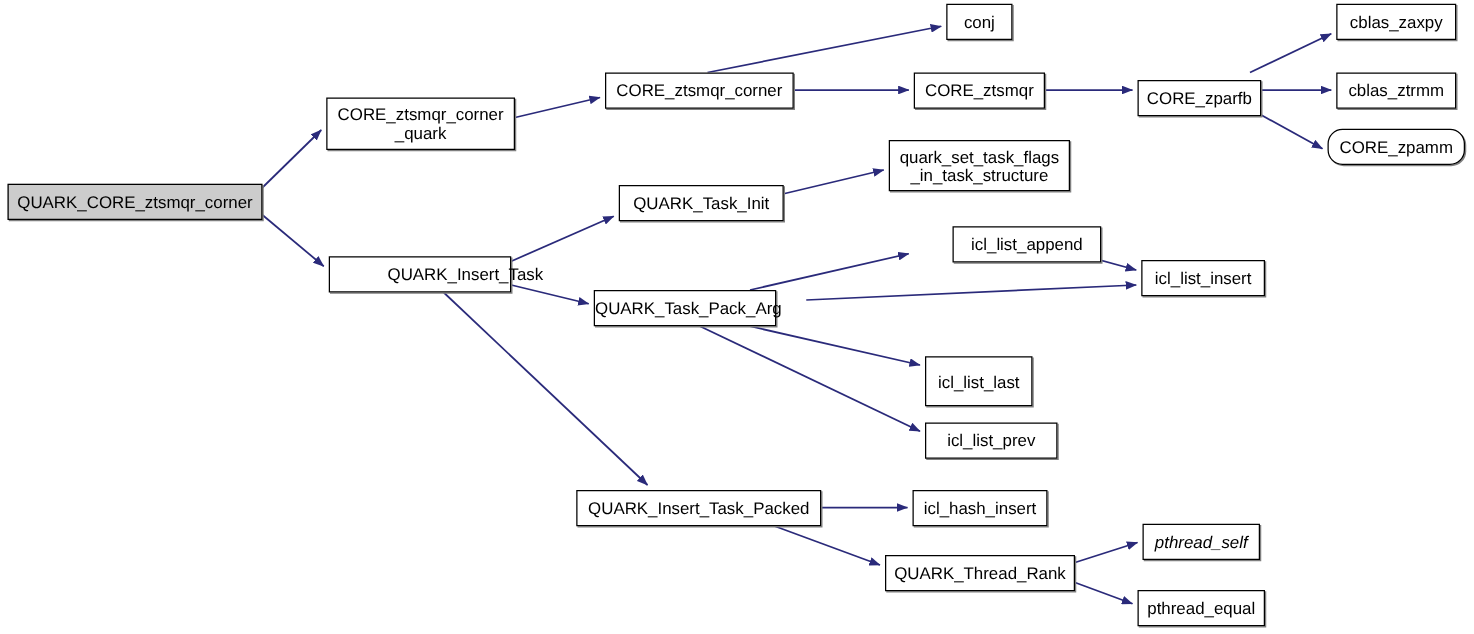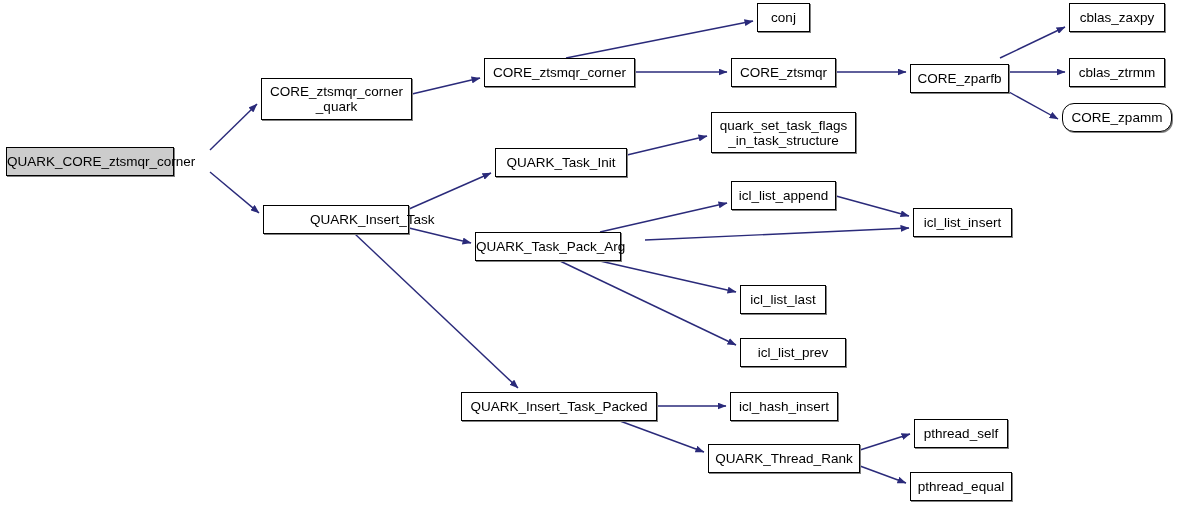--- a/index.html
+++ b/index.html
@@ -76,38 +76,38 @@
         <line x1="600" y1="261" x2="736" y2="292" stroke="#2a2a7a" stroke-width="1.4" marker-end="url(#arrowhead)"></line>
         <line x1="560" y1="261" x2="736" y2="345" stroke="#2a2a7a" stroke-width="1.4" marker-end="url(#arrowhead)"></line>
         <line x1="836" y1="196" x2="909" y2="216" stroke="#2a2a7a" stroke-width="1.4" marker-end="url(#arrowhead)"></line>
         <line x1="657" y1="406" x2="726" y2="406" stroke="#2a2a7a" stroke-width="1.4" marker-end="url(#arrowhead)"></line>
         <line x1="620" y1="421" x2="704" y2="452" stroke="#2a2a7a" stroke-width="1.4" marker-end="url(#arrowhead)"></line>
         <line x1="860" y1="450" x2="910" y2="434" stroke="#2a2a7a" stroke-width="1.4" marker-end="url(#arrowhead)"></line>
         <line x1="860" y1="466" x2="906" y2="483" stroke="#2a2a7a" stroke-width="1.4" marker-end="url(#arrowhead)"></line>
       </g>
   </svg>
   <div id="node-layer">
-      <div class="node highlight" style="left: 6px; top: 147px; width: 168px; height: 29px;"><span class="lbl">QUARK_CORE_ztsmqr_corner</span></div>
+      <div class="node highlight" style="left: 6px; top: 147px; width: 204px; height: 29px;"><span class="lbl">QUARK_CORE_ztsmqr_corner</span></div>
       <div class="node" style="left: 261px; top: 78px; width: 151px; height: 42px;"><span class="lbl">CORE_ztsmqr_corner
 _quark</span></div>
       <div class="node" style="left: 263px; top: 205px; width: 146px; height: 29px; padding-left: 46px;"><span class="lbl">QUARK_Insert_Task</span></div>
       <div class="node" style="left: 484px; top: 58px; width: 151px; height: 29px;"><span class="lbl">CORE_ztsmqr_corner</span></div>
       <div class="node" style="left: 495px; top: 148px; width: 132px; height: 29px;"><span class="lbl">QUARK_Task_Init</span></div>
       <div class="node" style="left: 475px; top: 232px; width: 146px; height: 29px;"><span class="lbl">QUARK_Task_Pack_Arg</span></div>
       <div class="node" style="left: 461px; top: 392px; width: 196px; height: 29px;"><span class="lbl">QUARK_Insert_Task_Packed</span></div>
       <div class="node" style="left: 757px; top: 3px; width: 53px; height: 29px;"><span class="lbl">conj</span></div>
       <div class="node" style="left: 731px; top: 58px; width: 105px; height: 29px;"><span class="lbl">CORE_ztsmqr</span></div>
       <div class="node" style="left: 711px; top: 112px; width: 145px; height: 41px;"><span class="lbl">quark_set_task_flags
 _in_task_structure</span></div>
-      <div class="node" style="left: 731px; top: 181px; width: 105px; height: 29px;"><span class="lbl">icl_list_append</span></div>
-      <div class="node" style="left: 740px; top: 285px; width: 86px; height: 29px;"><span class="lbl">icl_list_last</span></div>
+      <div class="node" style="left: 762px; top: 181px; width: 119px; height: 29px;"><span class="lbl">icl_list_append</span></div>
+      <div class="node" style="left: 740px; top: 285px; width: 86px; height: 40px;"><span class="lbl">icl_list_last</span></div>
       <div class="node" style="left: 740px; top: 338px; width: 106px; height: 29px;"><span class="lbl">icl_list_prev</span></div>
       <div class="node" style="left: 730px; top: 392px; width: 108px; height: 29px;"><span class="lbl">icl_hash_insert</span></div>
       <div class="node" style="left: 708px; top: 444px; width: 152px; height: 29px;"><span class="lbl">QUARK_Thread_Rank</span></div>
       <div class="node" style="left: 910px; top: 64px; width: 99px; height: 29px;"><span class="lbl">CORE_zparfb</span></div>
       <div class="node" style="left: 913px; top: 208px; width: 99px; height: 29px;"><span class="lbl">icl_list_insert</span></div>
-      <div class="node" style="left: 914px; top: 419px; width: 94px; height: 29px;"><span class="lbl">pthread_self</span></div>
+      <div class="node" style="left: 914px; top: 419px; width: 94px; height: 29px; font-style: italic;"><span class="lbl">pthread_self</span></div>
       <div class="node" style="left: 910px; top: 472px; width: 102px; height: 29px;"><span class="lbl">pthread_equal</span></div>
       <div class="node" style="left: 1069px; top: 3px; width: 96px; height: 29px;"><span class="lbl">cblas_zaxpy</span></div>
       <div class="node" style="left: 1069px; top: 58px; width: 96px; height: 29px;"><span class="lbl">cblas_ztrmm</span></div>
       <div class="node" style="left: 1062px; top: 103px; width: 110px; height: 29px; border-radius: 12px;"><span class="lbl">CORE_zpamm</span></div>
     </div>
 </div>
 
 </body></html>

